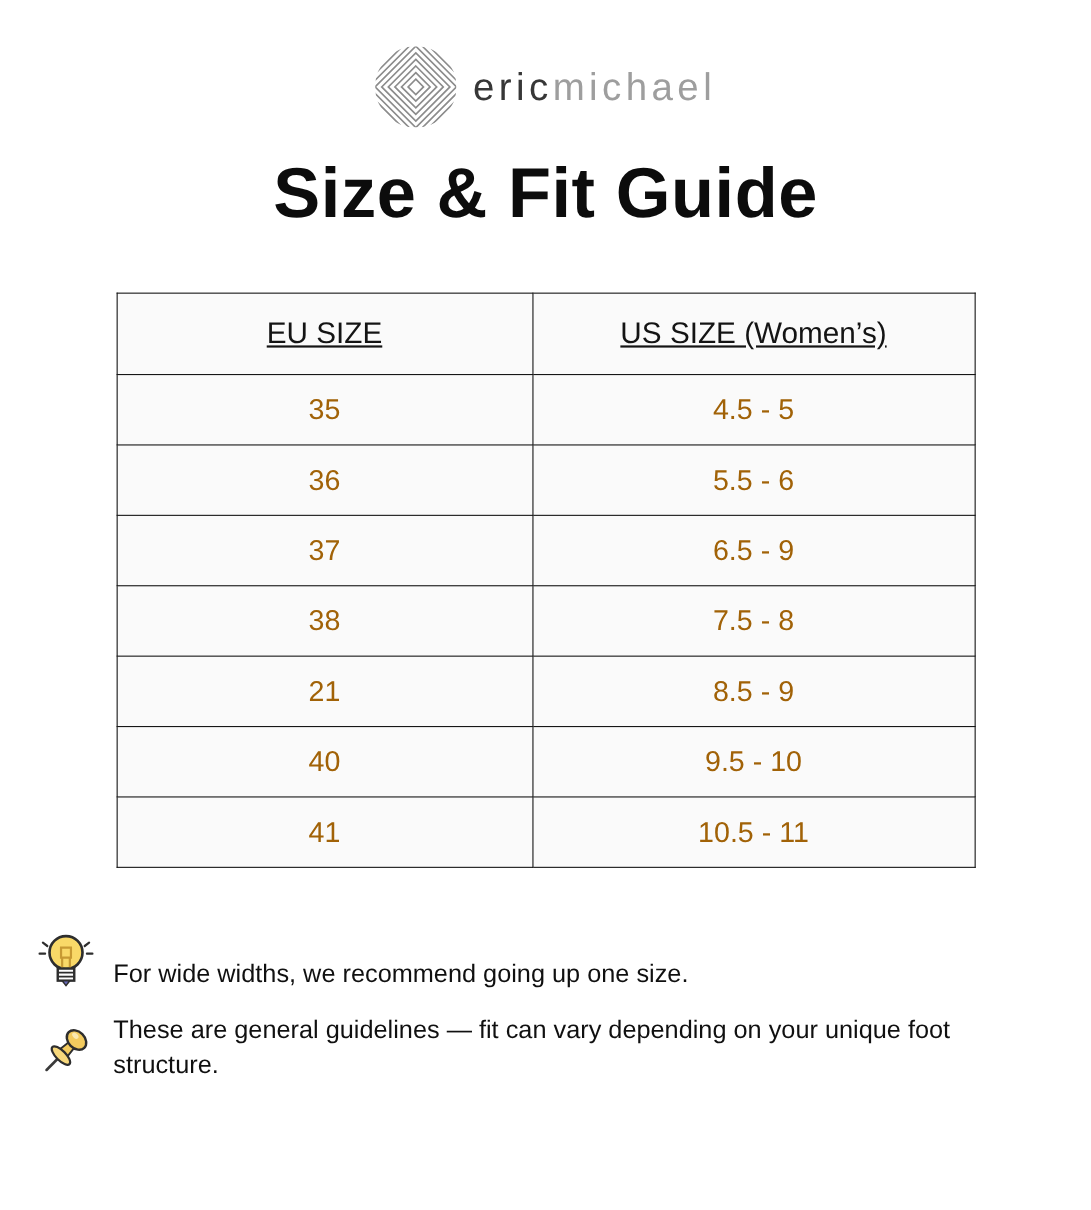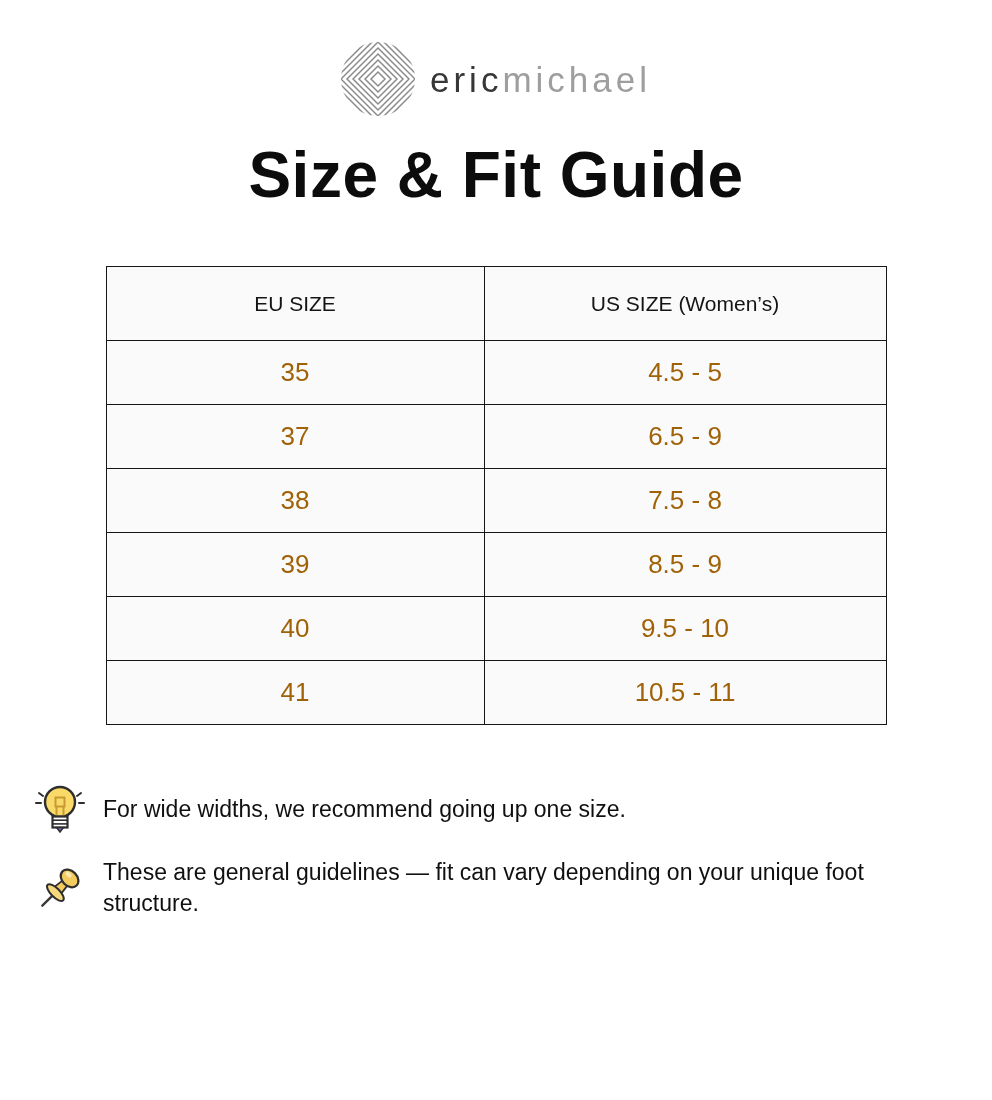--- a/index.html
+++ b/index.html
@@ -67,38 +67,39 @@
   .size-table col.col-us { width: 402px; }
   .size-table th,
   .size-table td {
     border: 1px solid #161616;
     text-align: center;
     vertical-align: middle;
     padding: 0;
   }
   .size-table th {
     height: 74px;
-    font-size: 21px;
+    font-size: 27px;
     font-weight: 400;
     color: #141414;
+    text-decoration: underline;
   }
   .size-table td {
     height: 64px;
     font-size: 26px;
     color: #a16207;
   }
 
   
   .notes {
     margin: 56px 0 0 32px;
     width: 930px;
   }
   .note {
     display: flex;
-    align-items: center;
+    align-items: flex-end;
     gap: 15px;
     margin-bottom: 20px;
   }
   .note-icon {
     width: 56px;
     height: 56px;
     flex: 0 0 auto;
   }
   .note-icon svg { display: block; }
   .note-text {
@@ -148,29 +149,33 @@
         <th>EU SIZE</th>
         <th>US SIZE (Women’s)</th>
       </tr>
     </thead>
     <tbody>
         <tr>
           <td>35</td>
           <td>4.5 - 5</td>
         </tr>
         <tr>
+          <td>36</td>
+          <td>5.5 - 6</td>
+        </tr>
+        <tr>
           <td>37</td>
           <td>6.5 - 9</td>
         </tr>
         <tr>
           <td>38</td>
           <td>7.5 - 8</td>
         </tr>
         <tr>
-          <td>39</td>
+          <td>21</td>
           <td>8.5 - 9</td>
         </tr>
         <tr>
           <td>40</td>
           <td>9.5 - 10</td>
         </tr>
         <tr>
           <td>41</td>
           <td>10.5 - 11</td>
         </tr>

